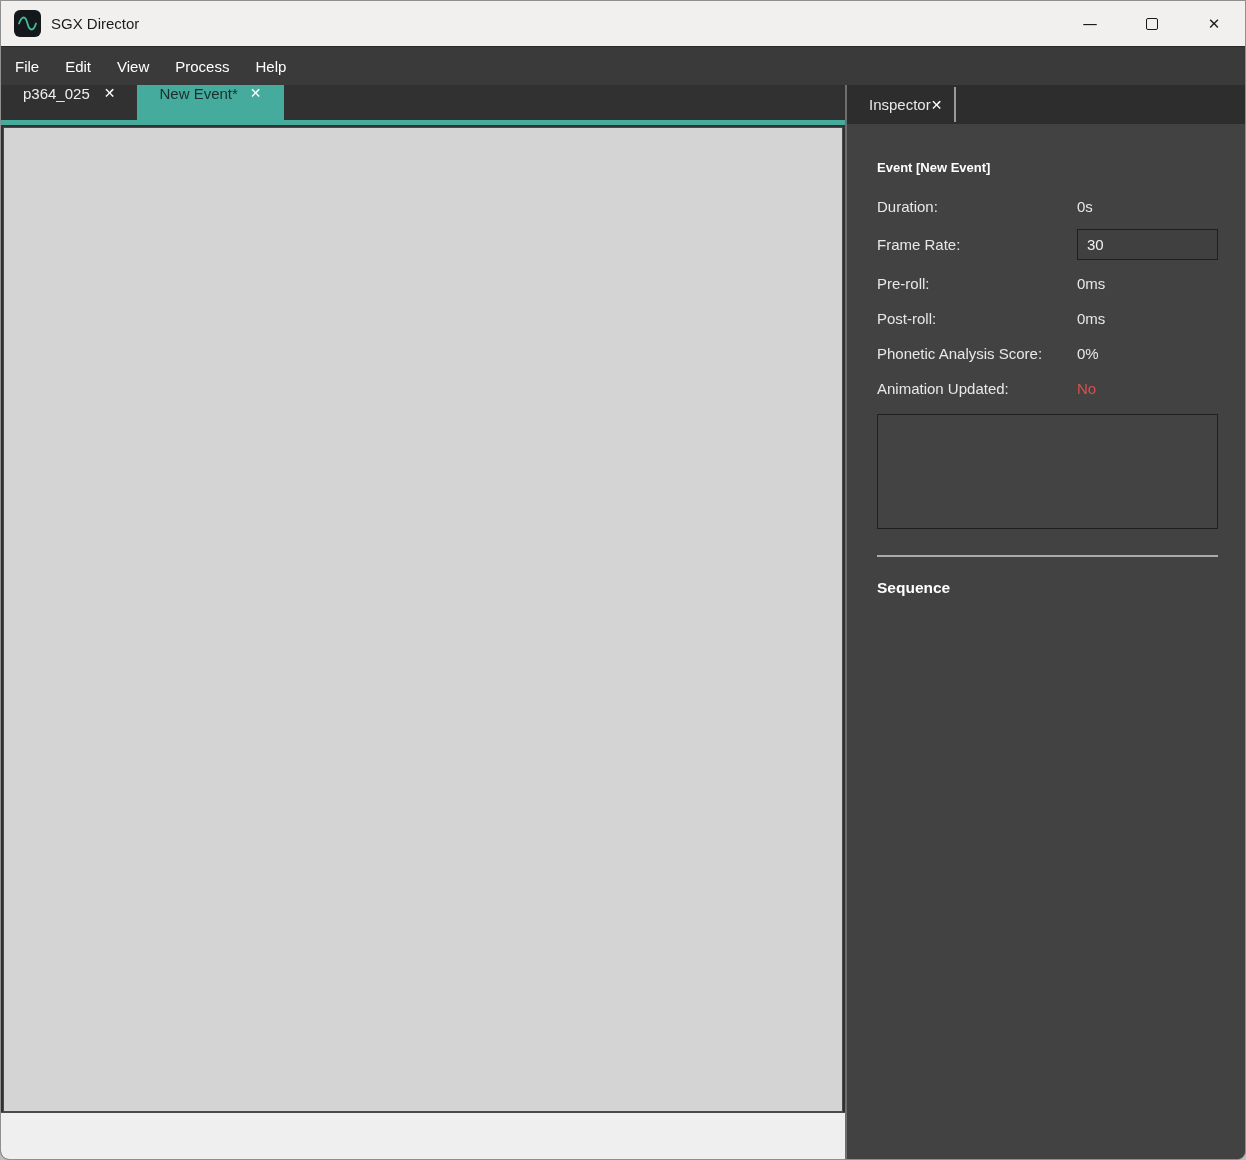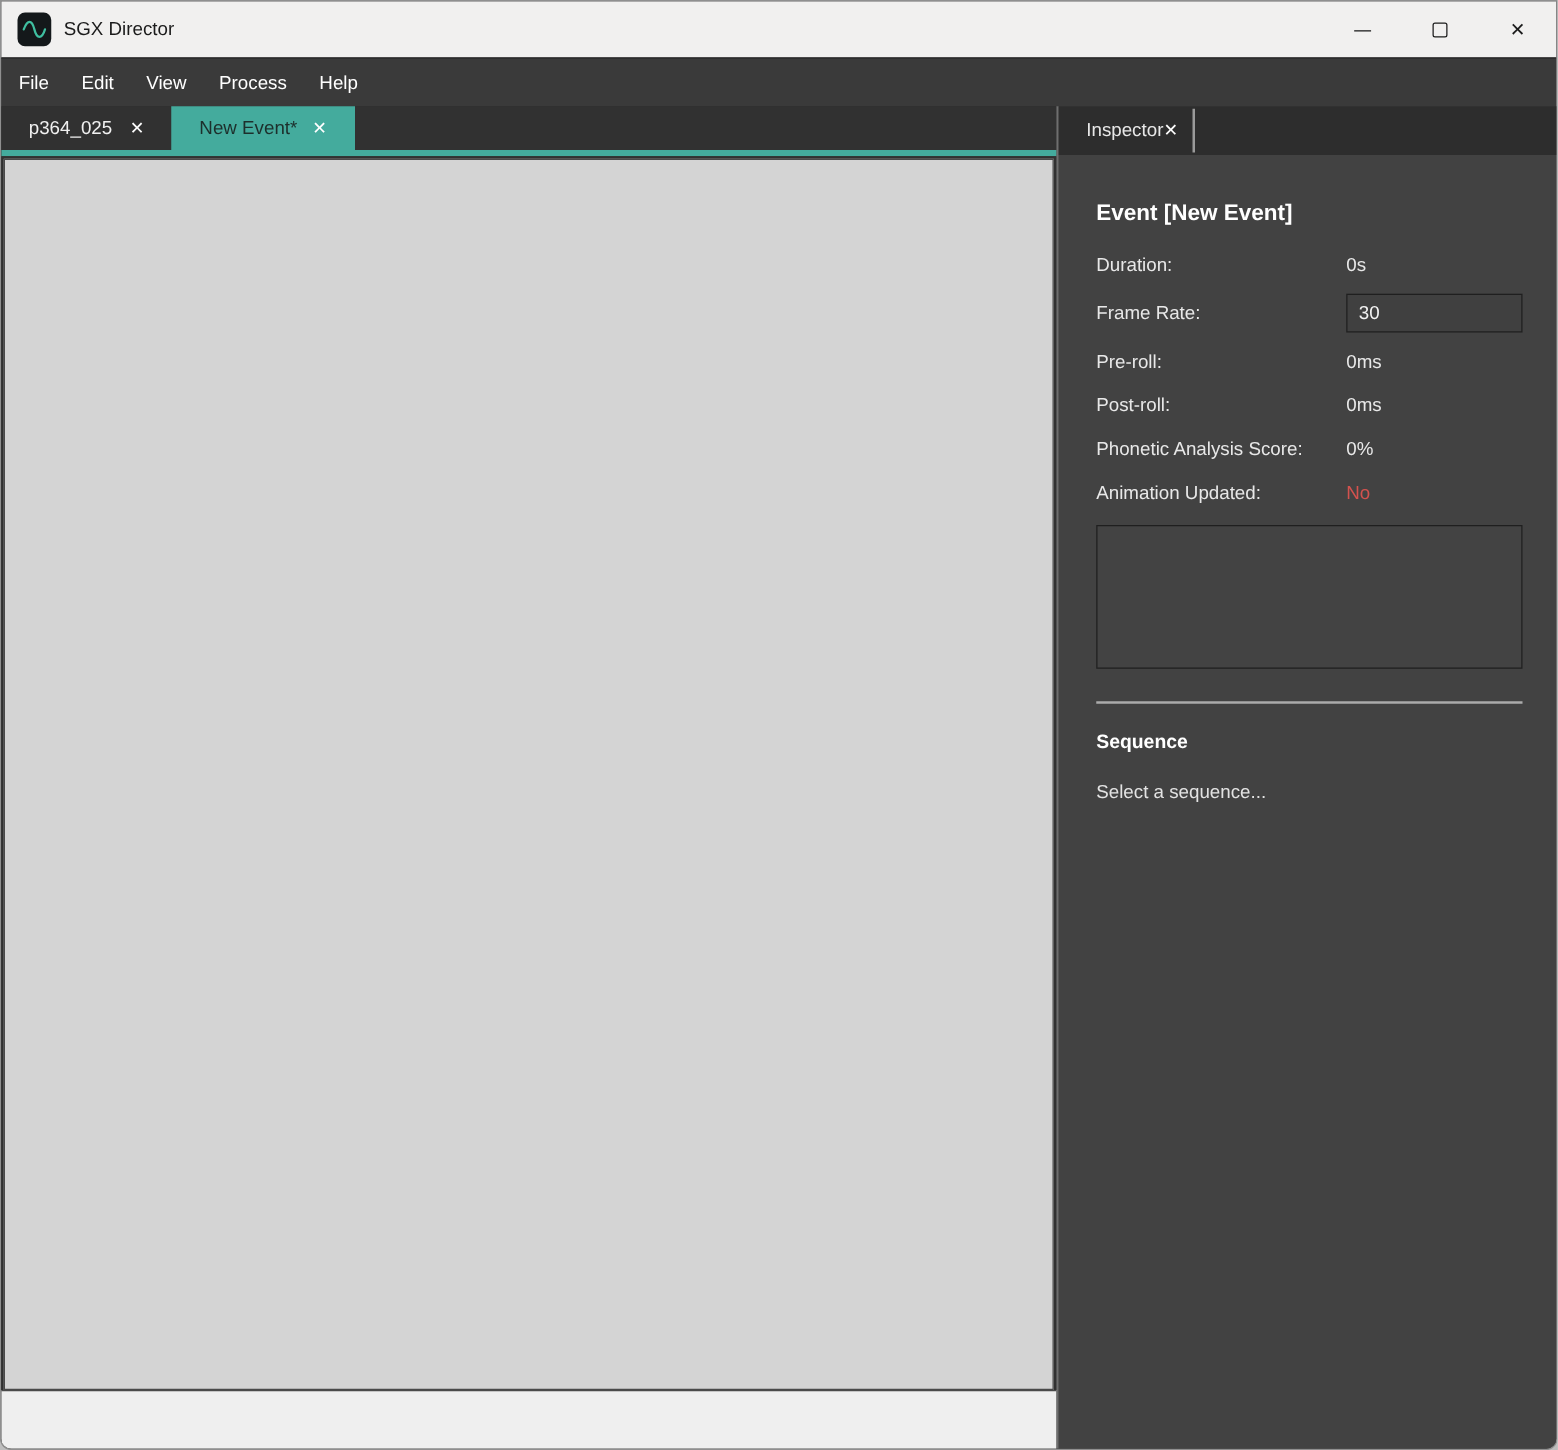--- a/index.html
+++ b/index.html
@@ -49,21 +49,21 @@
   .menu-item:first-child { padding-left: 12px; }
 
   
   .split { flex: 1; display: flex; min-height: 0; }
   .left-pane { width: 846px; flex: 0 0 846px; display: flex; flex-direction: column; background: #313131; border-right: 2px solid #6e6e6e; }
   .right-pane { flex: 1; display: flex; flex-direction: column; background: #424242; }
 
   
   .doc-tabstrip { height: 35px; background: #313131; display: flex; align-items: stretch; flex: 0 0 auto; }
   .doc-tab {
-    display: flex; align-items: center; gap: 14px; padding: 0 22px;
+    display: flex; align-items: flex-start; gap: 14px; padding: 0 22px;
     font-size: 15px; color: #f0f0f0; cursor: default;
   }
   .doc-tab .tab-close { color: #ffffff; font-size: 14px; font-weight: bold; }
   .doc-tab.active { background: #44ab9d; color: #1d2f2c; gap: 12px; }
   .doc-tab.active .tab-close { color: #ffffff; }
   .accent-underline { height: 5px; background: #44ab9d; flex: 0 0 auto; }
 
   
   .canvas-wrap { flex: 1; background: #313131; padding: 2px 2px 0 2px; min-height: 0; display: flex; }
   .doc-canvas { flex: 1; background: #d4d4d4; border: 1px solid #4a4a4a; }
@@ -72,21 +72,21 @@
   
   .inspector-tabstrip { height: 39px; background: #2d2d2d; display: flex; align-items: stretch; flex: 0 0 auto; }
   .inspector-tab {
     display: flex; align-items: center; padding: 0 12px 0 12px; margin-left: 10px;
     color: #e8e8e8; font-size: 15px; cursor: default;
   }
   .inspector-tab .tab-close { color: #ffffff; font-size: 14px; font-weight: bold; }
   .tab-separator { width: 2px; background: #9a9a9a; margin: 2px 0; }
 
   .inspector-body { flex: 1; padding: 26px 30px 0 30px; color: #e8e8e8; overflow: hidden; }
-  .section-title { font-size: 18px; font-weight: bold; color: #ffffff; margin: 10px 0 22px 0; }
+  .section-title { font-size: 13px; font-weight: bold; color: #ffffff; margin: 10px 0 22px 0; }
 
   .prop-row { display: flex; align-items: center; margin-bottom: 17px; min-height: 18px; }
   .prop-label { width: 200px; flex: 0 0 200px; font-size: 15px; color: #e8e8e8; }
   .prop-value { font-size: 15px; color: #e8e8e8; }
   .prop-value.red { color: #d4524e; }
   .prop-row.input-row { margin-top: -3px; margin-bottom: 14px; }
 
   .framerate-input {
     width: 141px; height: 31px; background: #404040; border: 1px solid #1f1f1f;
     color: #f2f2f2; font-size: 15px; padding: 12px 9px; font-family: inherit; outline: none;
@@ -194,18 +194,17 @@
         <div class="prop-row">
           <span class="prop-label">Animation Updated:</span>
           <span class="prop-value red">No</span>
         </div>
 
         <div class="visualizers-box"></div>
 
         <div class="divider"></div>
 
         <div class="sequence-title">Sequence</div>
-        <div class="sequence-empty">Select a sequence...</div>
       </div>
     </div>
 
   </div>
 </div>
 
 </body></html>

